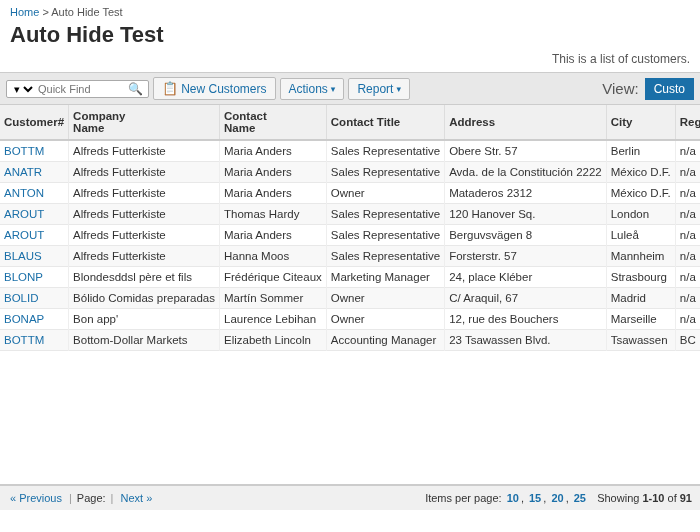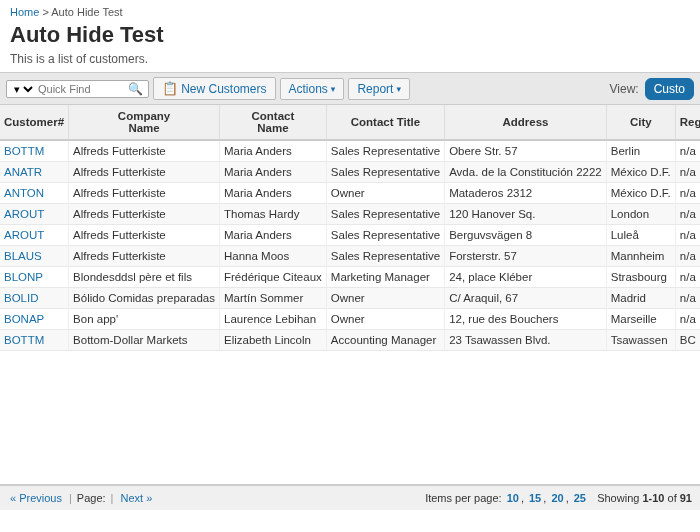--- a/index.html
+++ b/index.html
@@ -3,39 +3,39 @@
   <meta charset="utf-8">
   <style>
     * { box-sizing: border-box; margin: 0; padding: 0; }
     body { font-family: Arial, sans-serif; font-size: 12px; background: #fff; color: #333; width: 700px; height: 532px; overflow: hidden; }
 
     .breadcrumb { font-size: 11px; color: #555; padding: 6px 10px 2px; }
     .breadcrumb a { color: #1a6fa8; text-decoration: none; }
     .breadcrumb span { color: #555; }
 
     .page-title { font-size: 22px; font-weight: bold; color: #2c2c2c; padding: 2px 10px 2px; }
-    .page-subtitle { font-size: 12px; color: #555; padding: 2px 10px 6px; }
+    .page-subtitle { font-size: 12px; color: #555; padding: 2px 10px 6px; text-align: right; }
 
     .toolbar { display: flex; align-items: center; background: #e8e8e8; border-top: 1px solid #ccc; border-bottom: 1px solid #ccc; padding: 4px 6px; gap: 4px; }
     .toolbar-search { display: flex; align-items: center; border: 1px solid #aaa; background: #fff; border-radius: 2px; padding: 1px 3px; }
     .toolbar-search select { border: none; background: transparent; font-size: 11px; outline: none; cursor: pointer; }
     .toolbar-search input { border: none; outline: none; font-size: 11px; width: 90px; padding: 1px 2px; }
     .toolbar-search button { border: none; background: transparent; cursor: pointer; font-size: 12px; color: #555; padding: 0 2px; }
 
     .toolbar-btn { display: flex; align-items: center; gap: 3px; padding: 3px 8px; font-size: 12px; background: #f5f5f5; border: 1px solid #bbb; border-radius: 2px; cursor: pointer; color: #1a6fa8; text-decoration: none; }
     .toolbar-btn .icon { font-size: 13px; }
 
     .toolbar-spacer { flex: 1; }
-    .view-label { font-size: 12px; color: #555; margin-right: 2px; }
-    .view-btn { padding: 3px 8px; font-size: 12px; background: #1a6fa8; border: 1px solid #1a6fa8; border-radius: 6px; color: #fff; cursor: pointer; }
+    .view-label { font-size: 15px; color: #555; margin-right: 2px; }
+    .view-btn { padding: 3px 8px; font-size: 12px; background: #1a6fa8; border: 1px solid #1a6fa8; border-radius: 0; color: #fff; cursor: pointer; }
 
     .grid-container { overflow-x: auto; overflow-y: auto; height: 380px; border-bottom: 1px solid #ccc; }
     table { border-collapse: collapse; width: 100%; font-size: 11.5px; }
     thead tr { background: #f0f0f0; border-bottom: 2px solid #ccc; }
-    thead th { padding: 5px 4px; text-align: center; font-weight: bold; color: #333; white-space: nowrap; border-right: 1px solid #ddd; position: sticky; top: 0; background: #f0f0f0; }
+    thead th { padding: 5px 4px; text-align: left; font-weight: bold; color: #333; white-space: nowrap; border-right: 1px solid #ddd; position: sticky; top: 0; background: #f0f0f0; }
     thead th:last-child { border-right: none; }
     tbody tr { border-bottom: 1px solid #e8e8e8; }
     tbody tr:nth-child(odd) { background: #fff; }
     tbody tr:nth-child(even) { background: #f8f8f8; }
     tbody td { padding: 4px 4px; vertical-align: top; border-right: 1px solid #eee; color: #333; white-space: nowrap; }
     tbody td:last-child { border-right: none; }
     tbody td.link { color: #1a6fa8; cursor: pointer; }
 
     .footer { display: flex; align-items: center; padding: 5px 8px; background: #f0f0f0; border-top: 1px solid #ccc; font-size: 11px; gap: 3px; }
     .footer a { color: #1a6fa8; text-decoration: none; cursor: pointer; padding: 1px 2px; }

